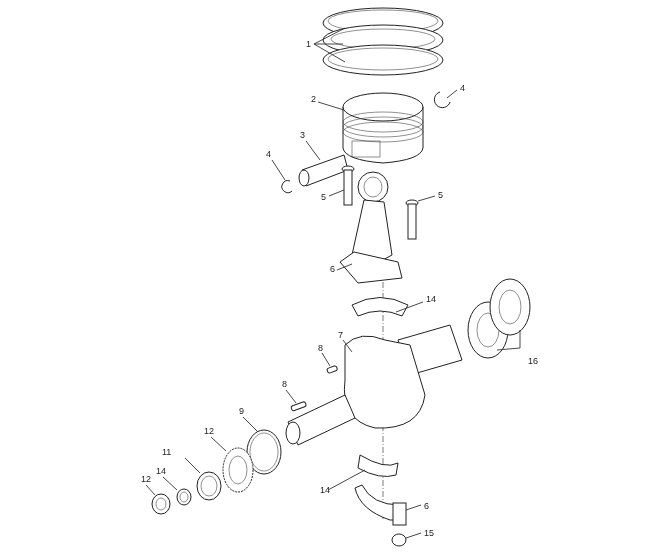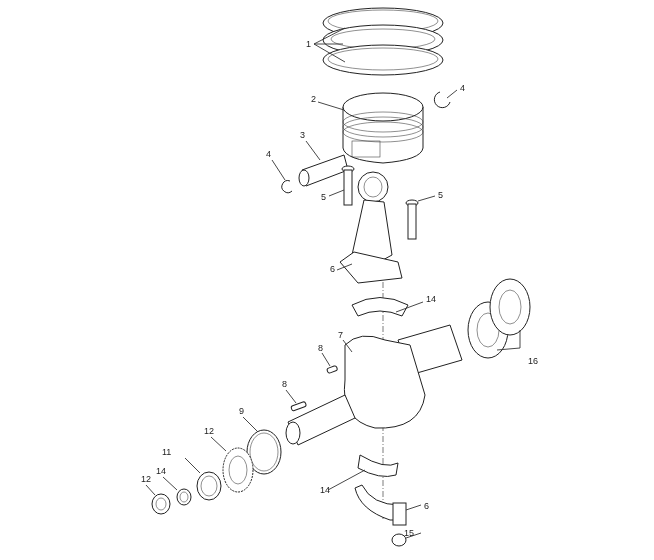--- a/index.html
+++ b/index.html
@@ -145,16 +145,16 @@
 <span class="lbl" style="left:338px;top:331px">7</span>
 <span class="lbl" style="left:318px;top:344px">8</span>
 <span class="lbl" style="left:282px;top:380px">8</span>
 <span class="lbl" style="left:239px;top:407px">9</span>
 <span class="lbl" style="left:204px;top:427px">12</span>
 <span class="lbl" style="left:162px;top:448px">11</span>
 <span class="lbl" style="left:156px;top:467px">14</span>
 <span class="lbl" style="left:141px;top:475px">12</span>
 <span class="lbl" style="left:426px;top:295px">14</span>
 <span class="lbl" style="left:320px;top:486px">14</span>
-<span class="lbl" style="left:404px;top:529px">15</span>
+<span class="lbl" style="left:424px;top:529px">15</span>
 <span class="lbl" style="left:528px;top:357px">16</span>
 <span class="lbl" style="left:424px;top:502px">6</span>
 </div>
 
 </body></html>

